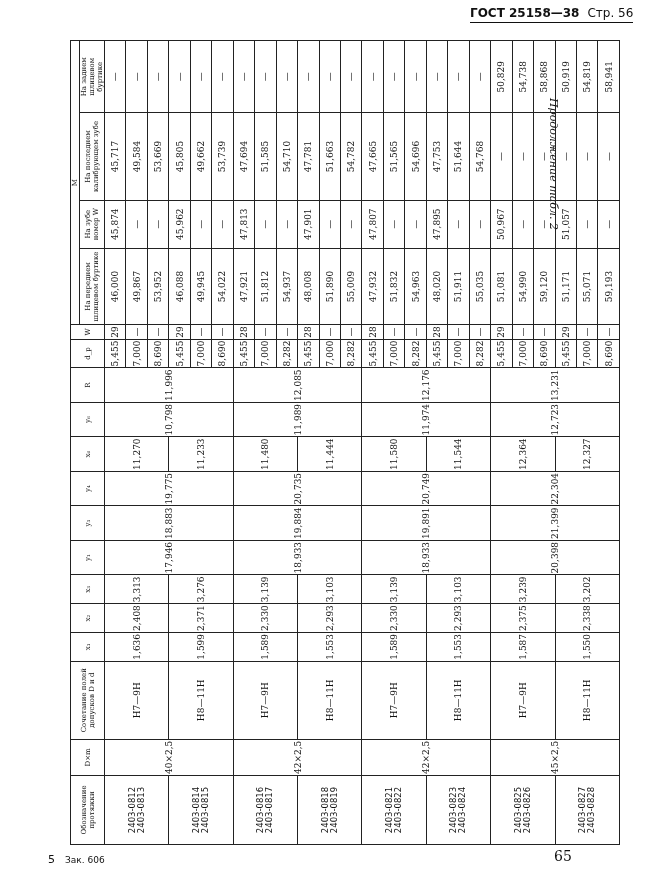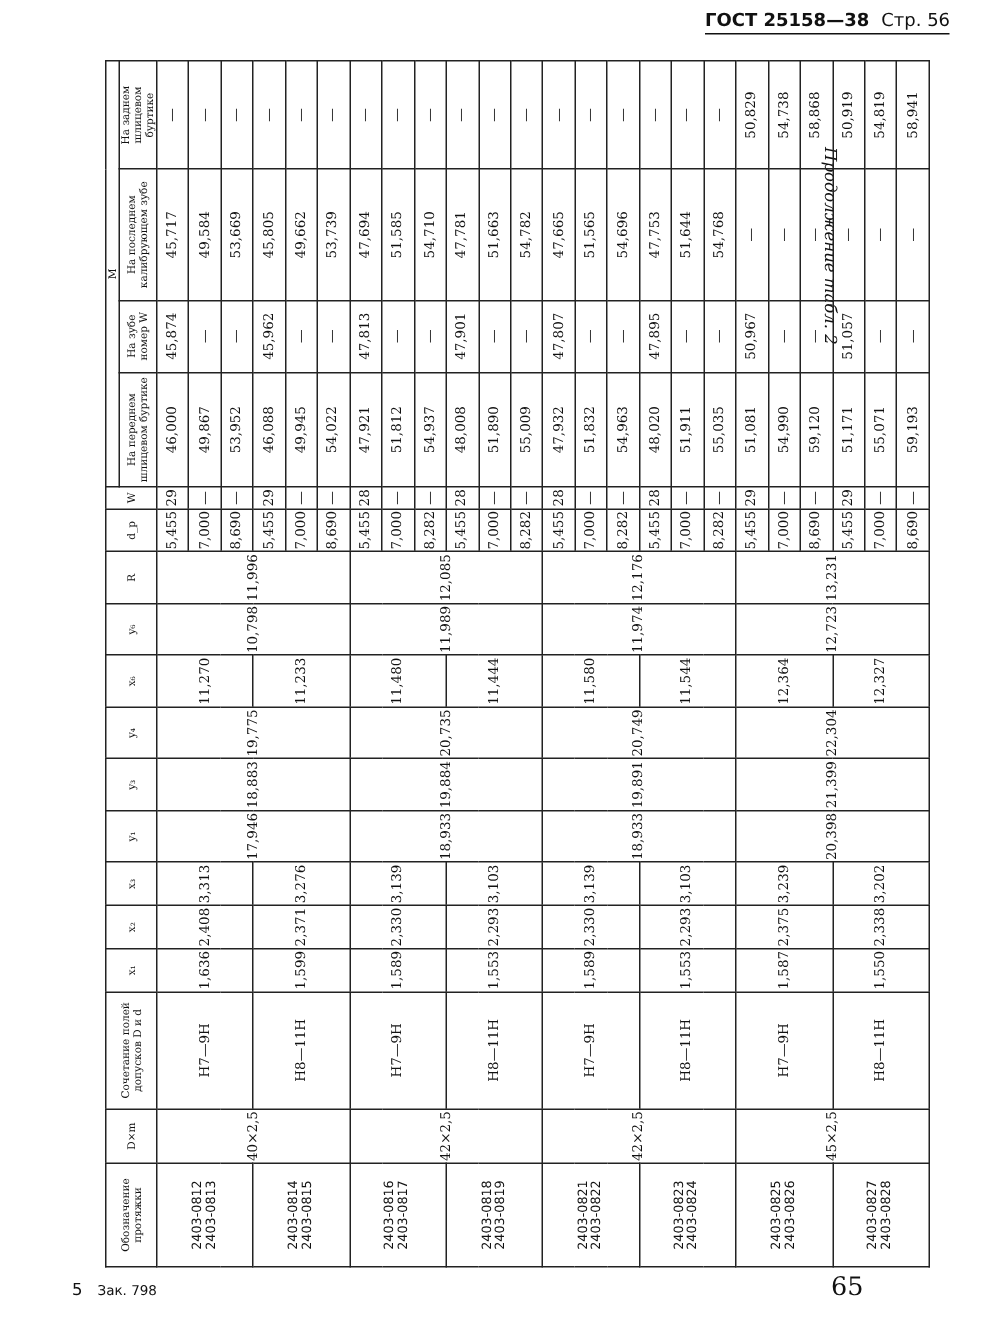--- a/index.html
+++ b/index.html
@@ -1,21 +1,21 @@
 <!DOCTYPE html>
 <html><head>
 <meta charset="utf-8">
 <style>
   html,body{margin:0;padding:0;background:#fff;}
   body{width:657px;height:885px;position:relative;overflow:hidden;font-family:"DejaVu Serif",serif;color:#111;}
   .hdr{position:absolute;top:6px;left:470px;font-family:"DejaVu Sans",sans-serif;font-size:12px;font-weight:bold;border-bottom:1.5px solid #111;padding-bottom:2px;white-space:nowrap;}
   .hdr .pg{font-weight:normal;margin-left:8px;}
   .foot-left{position:absolute;top:853px;left:48px;font-family:"DejaVu Sans",sans-serif;font-size:9px;}
   .foot-left .num{font-size:11px;margin-right:10px;}
-  .foot-right{position:absolute;top:848px;left:554px;font-size:17px;}
+  .foot-right{position:absolute;top:848px;left:554px;font-size:14px;}
   .caption{position:absolute;left:560px;top:98px;transform:rotate(90deg);transform-origin:left top;font-style:italic;font-size:11px;white-space:nowrap;}
   
   .wrap{position:absolute;left:70px;top:845px;width:805px;height:550px;transform:rotate(-90deg);transform-origin:left top;}
   table{border-collapse:collapse;width:805px;height:550px;font-size:9px;}
   th,td{border:1px solid #222;text-align:center;padding:0 1px;}
   th{font-weight:normal;font-size:7px;line-height:8px;}
   td.name{font-family:"DejaVu Sans",sans-serif;font-size:8.5px;line-height:9px;}
 </style>
 </head>
 <body>
@@ -312,14 +312,14 @@
           <td>—</td>
           <td>59,193</td>
           <td>—</td>
           <td>—</td>
           <td>58,941</td>
         </tr>
       </tbody>
 </table>
 </div>
 
-<div class="foot-left"><span class="num">5</span><span>Зак. 798</span></div>
+<div class="foot-left"><span class="num">5</span><span>Зак. 606</span></div>
 <div class="foot-right">65</div>
 
 </body></html>

